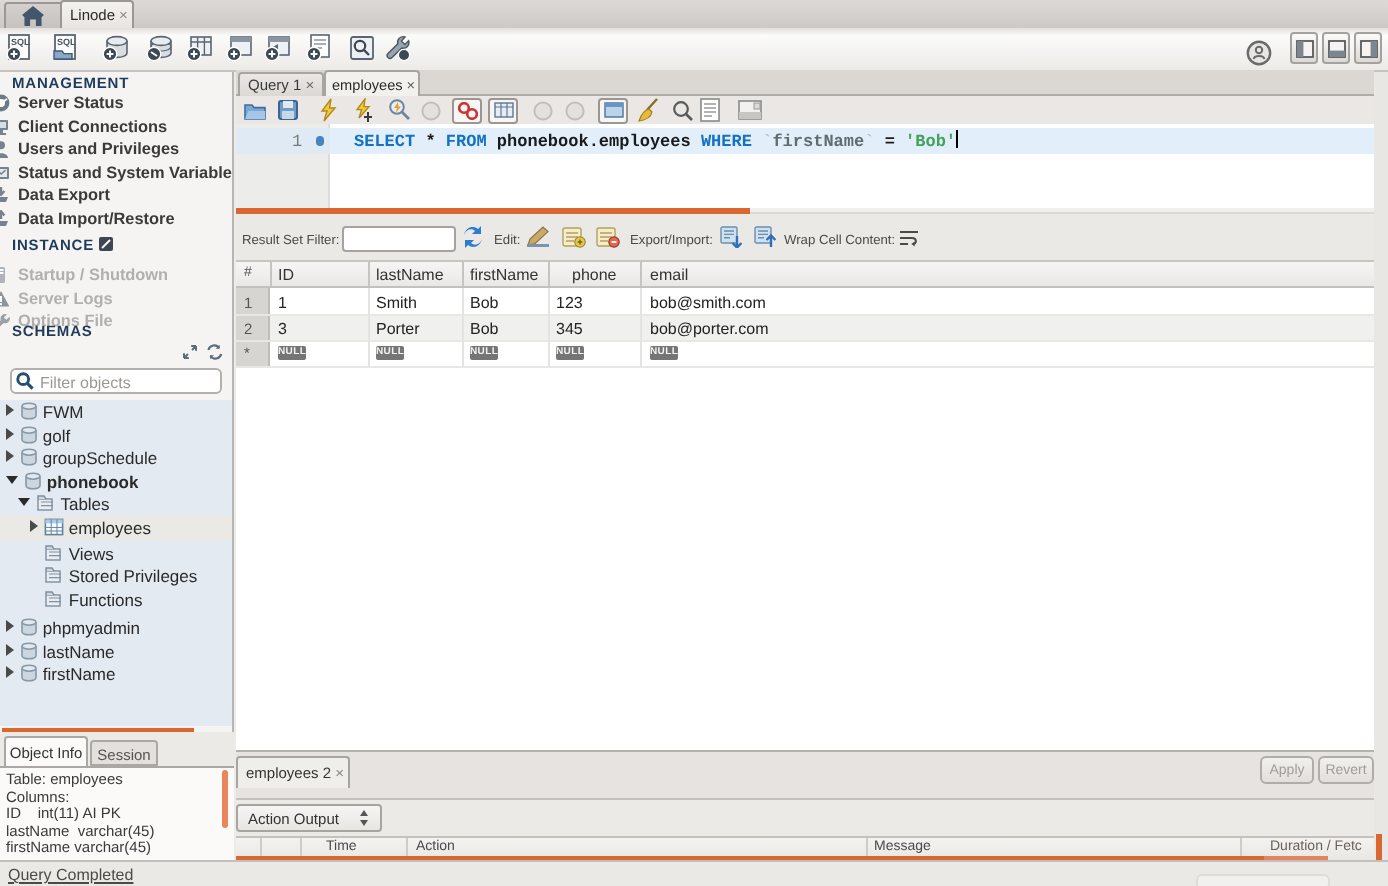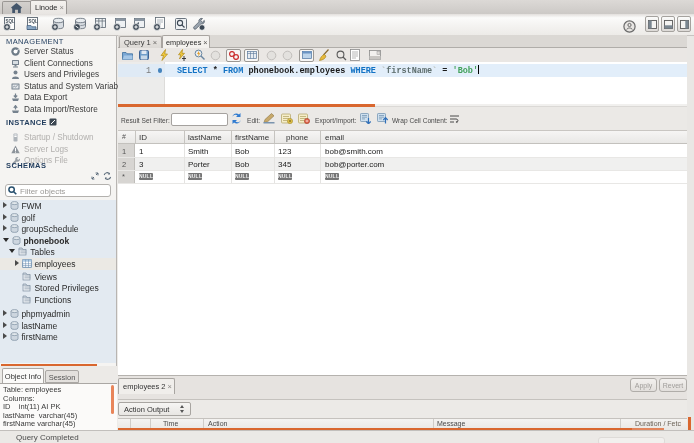--- a/index.html
+++ b/index.html
@@ -98,21 +98,21 @@
     </svg>
   <div class="abs" style="left:677px;top:16px;width:14px;height:16px;background:linear-gradient(#fbfbfa,#dcd9d6);border:1px solid #a5a29e;border-radius:2px;box-sizing:border-box;"></div>
   <svg class="ic" style="left:679.5px;top:19.5px;" width="9" height="9">
       <rect x="0.5" y="0.5" width="8" height="8" fill="#f5f4f2" stroke="#5a5a5a" stroke-width="0.9"></rect>
       <rect x="5.3" y="0.5" width="3.2" height="8" fill="#7a8690"></rect>
     </svg>
 
   <div class="abs" style="left:0;top:36px;width:117px;height:394px;background:#f5f4f2;border-right:1px solid #b8b5b2;box-sizing:border-box;"></div>
   <div id="sidebar">
 
-    <div class="abs" style="left:6px;top:37px;font-size:7.5px;font-weight:normal;color:#1f3b5c;letter-spacing:.4px;">MANAGEMENT</div>
+    <div class="abs" style="left:6px;top:37px;font-size:7.5px;font-weight:bold;color:#1f3b5c;letter-spacing:.4px;">MANAGEMENT</div>
     <div class="sbitem" style="top:47px;"><span class="sbic"><svg width="9" height="9">
             <circle cx="4.5" cy="4.5" r="4.2" fill="#6e7b87"></circle>
             <circle cx="4.5" cy="4.5" r="2" fill="#fff"></circle>
             <path d="M4.5 4.5 L7.5 2.5" stroke="#fff" stroke-width="1"></path>
           </svg></span>Server Status</div>
     <div class="sbitem" style="top:58.5px;"><span class="sbic"><svg width="9" height="9">
             <rect x="1" y="1" width="7" height="5" rx="0.5" fill="#76828e"></rect>
             <rect x="2" y="2" width="5" height="3" fill="#d7dde2"></rect>
             <rect x="3.5" y="6" width="2" height="1.5" fill="#76828e"></rect>
             <rect x="2" y="7.5" width="5" height="1" fill="#76828e"></rect>
@@ -235,21 +235,21 @@
     <div class="abs" style="left:45px;top:370px;width:34px;height:13px;background:#e3e0dd;border:1px solid #aaa7a4;border-radius:2px 2px 0 0;box-sizing:border-box;font-size:7.5px;color:#555;text-align:center;line-height:13px;">Session</div>
     <div class="abs" style="left:0px;top:383px;width:117px;height:47px;background:#fbfaf9;border-top:1px solid #aaa7a4;box-sizing:border-box;"></div>
     <div class="abs" style="left:3px;top:386px;font-size:7.5px;color:#3a3a3a;line-height:8.6px;white-space:pre;">Table: employees
 Columns:
 ID    int(11) AI PK
 lastName  varchar(45)
 firstName varchar(45)</div>
     <div class="abs" style="left:111px;top:385px;width:3px;height:29px;background:#e8855a;border-radius:2px;"></div>
   </div>
   <style>
-    .sbitem{position:absolute;left:24px;font-size:8.2px;color:#3a3a3a;height:10px;line-height:10px;white-space:nowrap;}
+    .sbitem{position:absolute;left:9px;font-size:8.2px;color:#3a3a3a;height:10px;line-height:10px;white-space:nowrap;font-weight:bold;}
     .sbitem.gray{color:#b2b0ae;}
     .sbic{position:absolute;left:-13px;top:0px;}
     .titem{position:absolute;font-size:8.5px;color:#2a2a2a;height:11px;line-height:11px;white-space:nowrap;}
     .arr{display:inline-block;width:0;height:0;vertical-align:1px;margin-right:3px;}
     .arr.r{border-left:4px solid #4a4a4a;border-top:3px solid transparent;border-bottom:3px solid transparent;}
     .arr.d{border-top:4px solid #2a2a2a;border-left:3px solid transparent;border-right:3px solid transparent;vertical-align:2px;}
   </style>
 
   <div id="main">
 
@@ -452,16 +452,16 @@
     <div class="abs" style="left:150px;top:419px;width:1px;height:10px;background:#cfccc8;"></div>
     <div class="abs" style="left:203px;top:419px;width:1px;height:10px;background:#cfccc8;"></div>
     <div class="abs" style="left:433px;top:419px;width:1px;height:10px;background:#cfccc8;"></div>
     <div class="abs" style="left:620px;top:419px;width:1px;height:10px;background:#cfccc8;"></div>
     <div class="abs" style="left:118px;top:428px;width:514px;height:2.5px;background:#d9672f;"></div>
     <div class="abs" style="left:632px;top:428px;width:32px;height:2.5px;background:#e2855c;"></div>
     <div class="abs" style="left:688px;top:417px;width:3px;height:13px;background:#d9672f;"></div>
   </div>
 
   <div class="abs" style="left:0;top:430px;width:694px;height:13px;background:#ebe9e6;border-top:1px solid #c2bfbc;box-sizing:border-box;"></div>
-  <div class="abs" style="left:16px;top:433px;font-size:8px;color:#4a4a4a;">Query Completed</div>
+  <div class="abs" style="left:4px;top:433px;font-size:8px;color:#4a4a4a;text-decoration:underline;">Query Completed</div>
   <div class="abs" style="left:598px;top:436.5px;width:65px;height:6px;background:#f2f0ee;border:1px solid #deDBd8;border-radius:3px;"></div>
 
 </div>
 
 </body></html>

